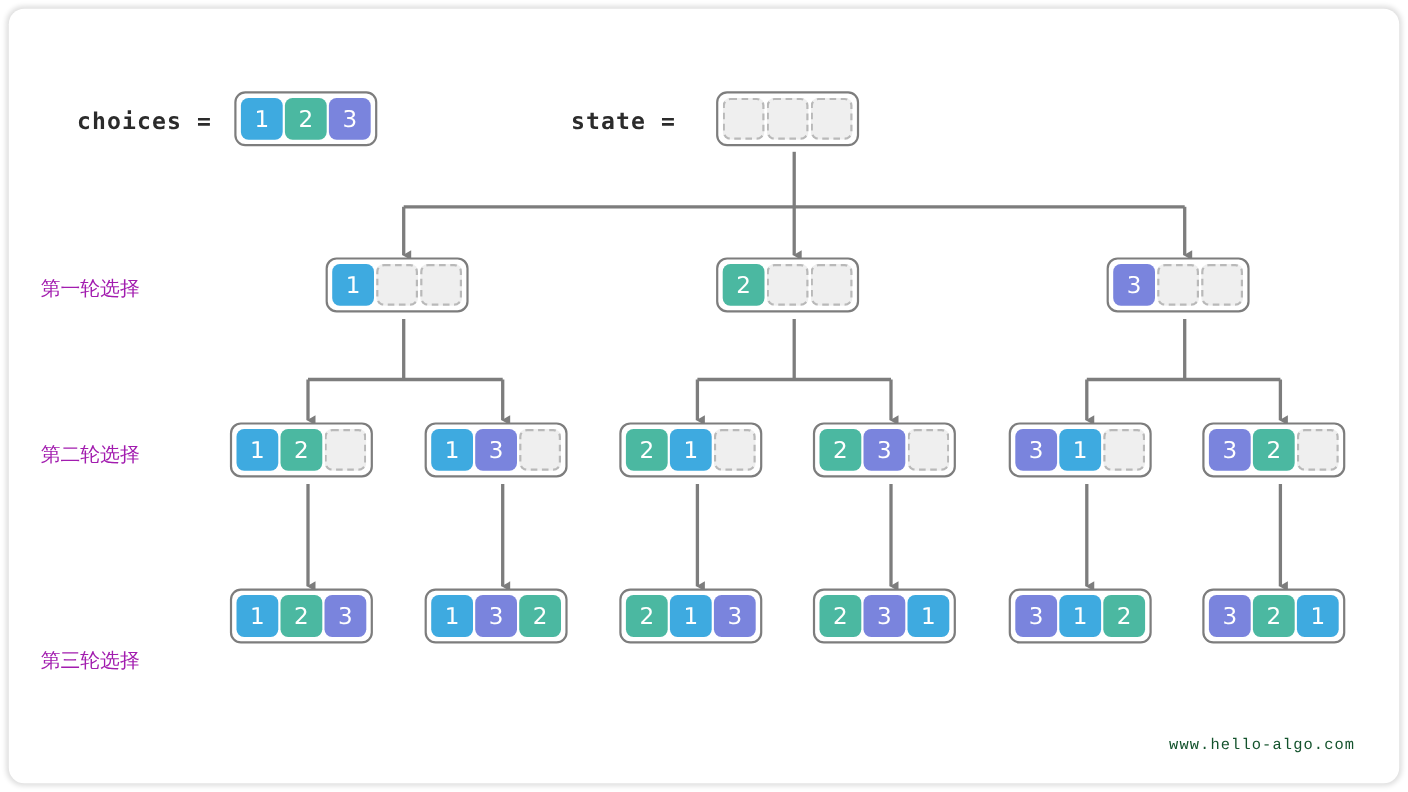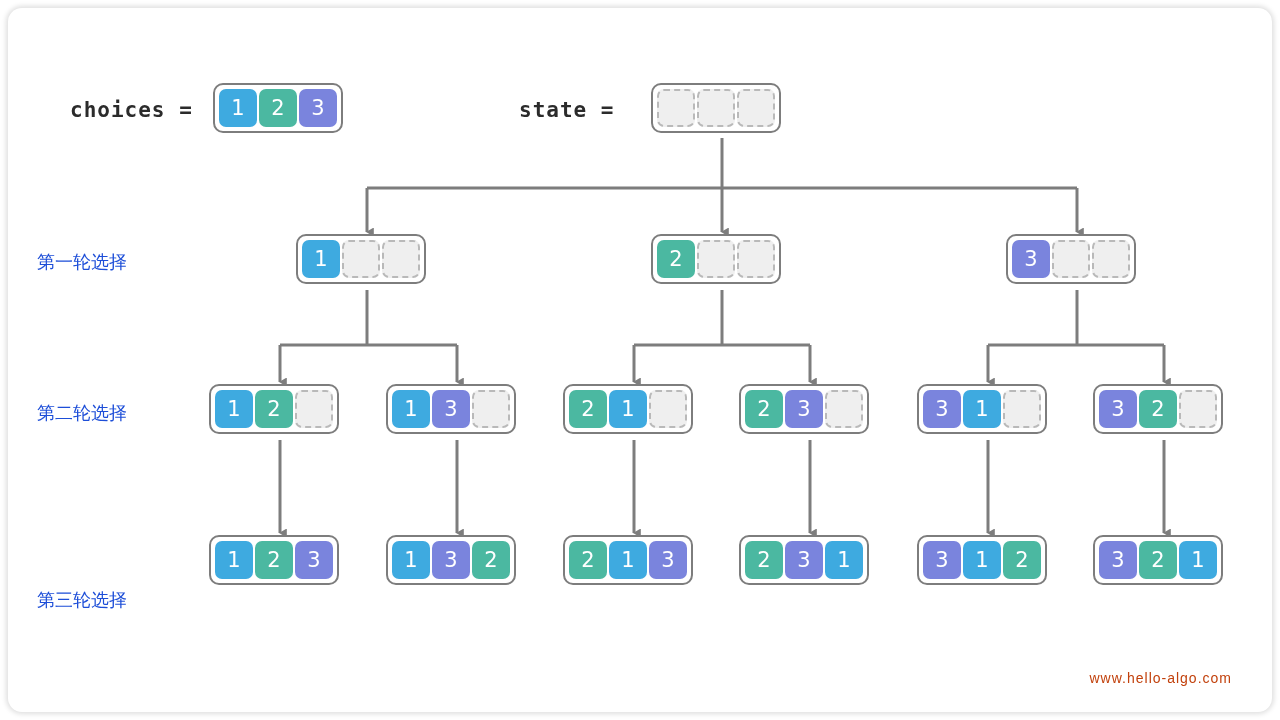--- a/index.html
+++ b/index.html
@@ -36,29 +36,29 @@
     font-weight: bold;
     font-size: 21px;
     color: #2b2b2b;
     letter-spacing: 1px;
     white-space: nowrap;
   }
   .row-label {
     position: absolute;
     font-family: "DejaVu Sans", "Liberation Sans", sans-serif;
     font-size: 18px;
-    color: #1d4ed8;
+    color: #a21caf;
     white-space: nowrap;
   }
   .watermark {
     position: absolute;
     right: 48px; bottom: 34px;
-    font-family: Liberation Sans, sans-serif;
+    font-family: Liberation Mono, monospace;
     font-size: 14px;
-    color: #c2410c;
+    color: #14532d;
     letter-spacing: 1px;
   }
 
   
   .node {
     position: absolute;
     display: flex;
     align-items: center;
     gap: 2px;
     padding: 4px;

